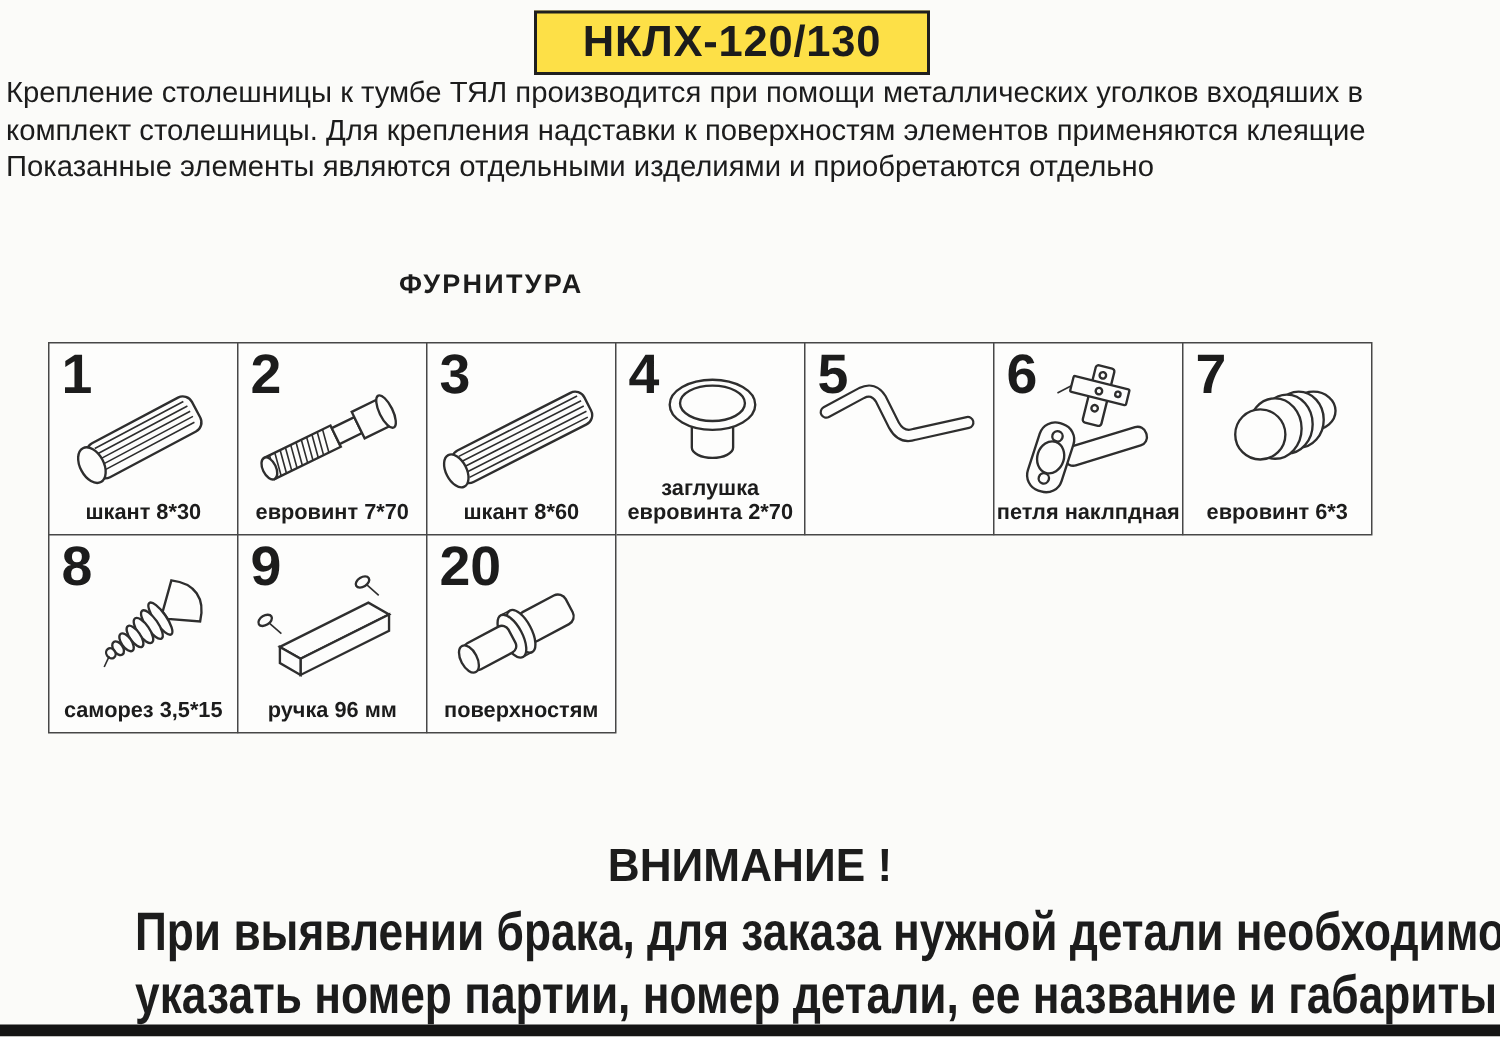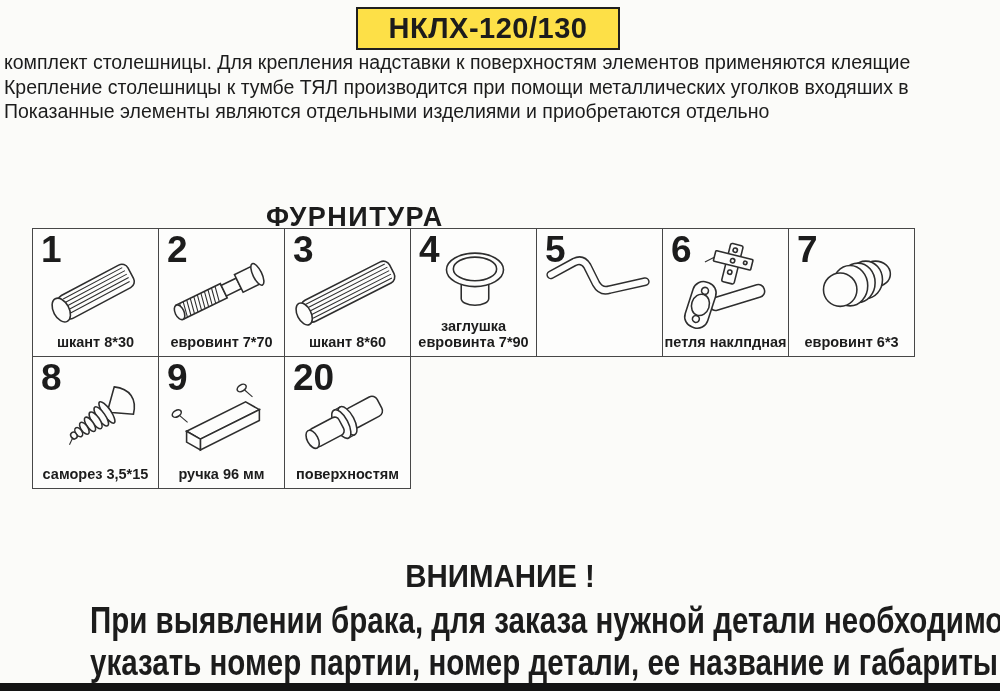--- a/index.html
+++ b/index.html
@@ -11,21 +11,21 @@
   .title-box{
     position:absolute;left:356px;top:7px;width:260px;height:39px;
     border:2px solid #1f1f1f;background:#fde047;
     display:flex;align-items:center;justify-content:center;
     font-size:29px;font-weight:bold;letter-spacing:.5px;
   }
   .intro{position:absolute;left:4px;top:50px;width:992px;font-size:19.5px;line-height:24.5px;}
   .intro div{white-space:nowrap;}
   .furniture-heading{
     position:absolute;left:266px;top:179px;
-    font-size:27px;font-weight:bold;letter-spacing:1.5px;margin-top:23px;
+    font-size:18px;font-weight:bold;letter-spacing:1.5px;
   }
   .grid{position:absolute;left:33px;top:228px;}
   .row{display:flex;}
   .cell{
     width:125px;height:127px;border:1px solid #474747;
     margin-left:-1px;position:relative;background:#fdfdfc;
   }
   .row2 .cell{height:131px;margin-top:-1px;}
   .num{position:absolute;top:2px;left:8px;font-size:37px;font-weight:bold;line-height:1;}
   .cell svg{position:absolute;left:50%;top:50%;transform:translate(-50%,-54%);}
@@ -50,22 +50,22 @@
   .ill .nofill{fill:none;}
 </style>
 </head>
 <body>
 
 <div class="title-box">
   <span>НКЛХ-120/130</span>
 </div>
 
 <div class="intro">
+  <div>Крепление столешницы к тумбе ТЯЛ производится при помощи металлических уголков входяших в</div>
   <div>комплект столешницы. Для крепления надставки к поверхностям элементов применяются клеящие</div>
-  <div>Крепление столешницы к тумбе ТЯЛ производится при помощи металлических уголков входяших в</div>
   <div>Показанные элементы являются отдельными изделиями и приобретаются отдельно</div>
 </div>
 
 <div class="furniture-heading">ФУРНИТУРА</div>
 
 <div class="grid">
   <div class="row">
 
     <div class="cell">
       <div class="num">1</div>
@@ -108,21 +108,21 @@
 
     <div class="cell two-line">
       <div class="num">4</div>
       <svg width="118" height="78" viewBox="0 0 120 78">
         <g class="ill">
           <path d="M47 38 L47 54 A14 7 0 0 0 75 54 L75 38 Z"></path>
           <ellipse cx="61" cy="25" rx="29" ry="17"></ellipse>
           <ellipse cx="61" cy="24" rx="22" ry="12"></ellipse>
         </g>
       </svg>
-      <div class="label">заглушка евровинта 7*90</div>
+      <div class="label">заглушка евровинта 2*70</div>
     </div>
 
     <div class="cell two-line">
       <div class="num">5</div>
       <svg width="118" height="78" viewBox="0 0 120 78">
         <path d="M10 30 L34 17 Q42 13 47 21 L56 39 Q61 48 70 45 L106 37" fill="none" stroke="#2e2e2e" stroke-width="9" stroke-linecap="round" stroke-linejoin="round"></path>
         <path d="M10 30 L34 17 Q42 13 47 21 L56 39 Q61 48 70 45 L106 37" fill="none" stroke="#fdfdfc" stroke-width="6" stroke-linecap="round" stroke-linejoin="round"></path>
       </svg>
     </div>
 

